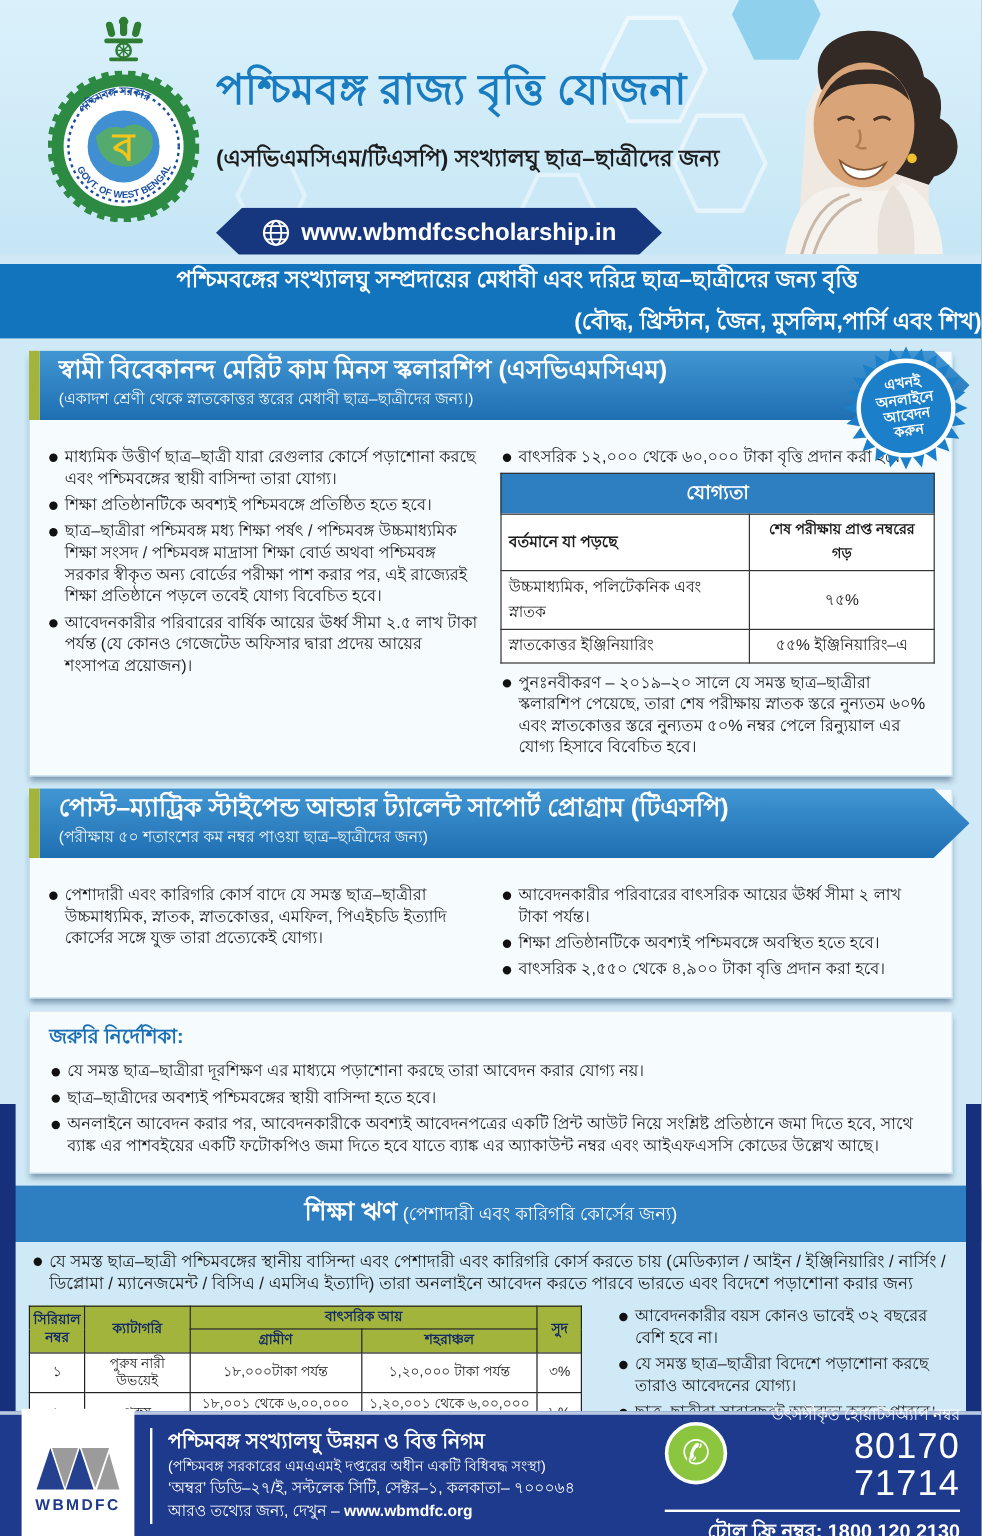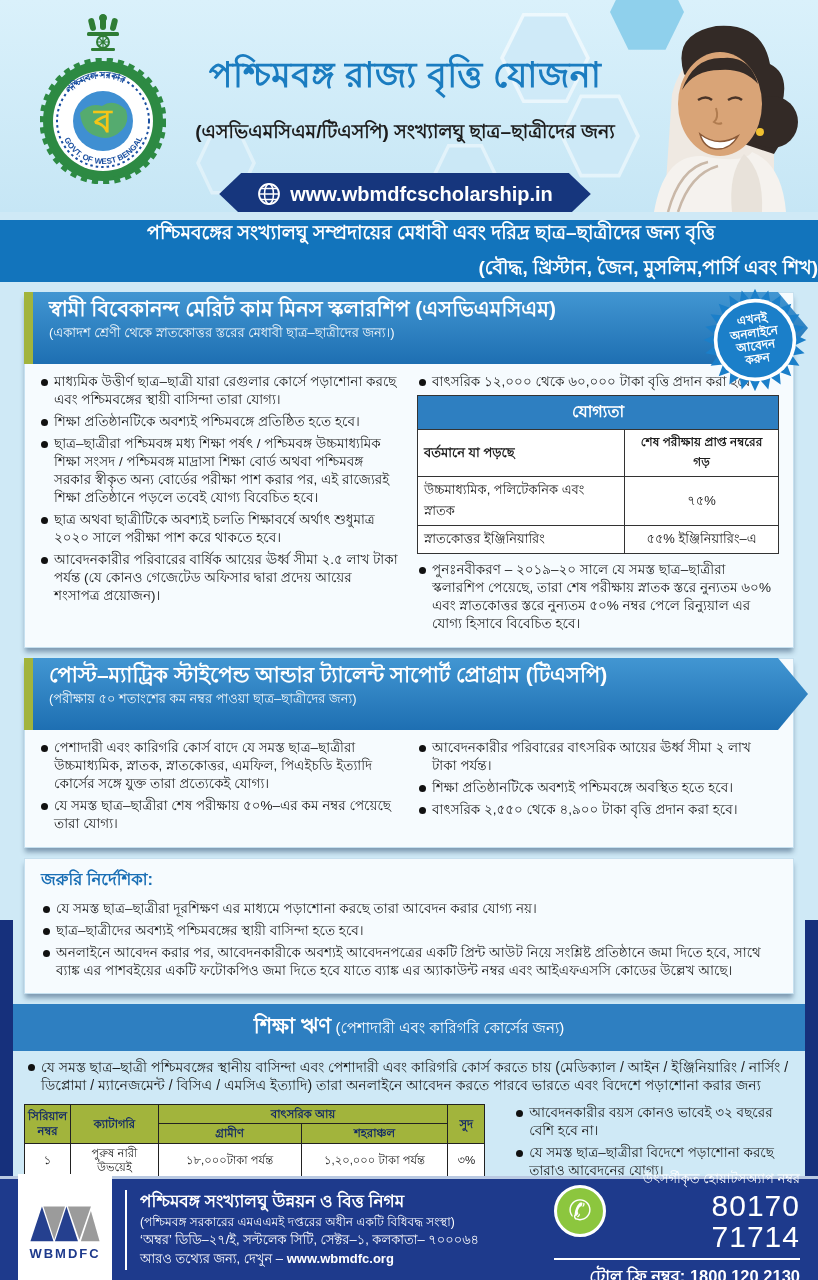--- a/index.html
+++ b/index.html
@@ -7,43 +7,43 @@
   .poster{
     position:relative; width:818px; height:1280px; margin:0 auto;
     background:#cfe9f6; overflow:hidden;
     font-family:"Liberation Sans","DejaVu Sans",sans-serif; color:#1c1c1c;
   }
   
   .hdr{ position:relative; height:212px; background:linear-gradient(180deg,#daf1fb 0%,#c6e6f5 100%); overflow:hidden; }
   .hex{ position:absolute; clip-path:polygon(25% 5%,75% 5%,100% 50%,75% 95%,25% 95%,0 50%); }
   .hex .in{ position:absolute; inset:4px; clip-path:polygon(25% 5%,75% 5%,100% 50%,75% 95%,25% 95%,0 50%); }
   .emblem-wrap{ position:absolute; left:28px; top:12px; width:150px; text-align:center; }
-  .hdr-center{ position:absolute; left:180px; width:450px; top:48px; text-align:center; }
+  .hdr-center{ position:absolute; left:180px; width:450px; top:48px; text-align:left; }
   .hdr-title{ font-size:35px; font-weight:bold; color:#1a7cc0; letter-spacing:.5px; }
   .hdr-sub{ font-size:19px; font-weight:bold; color:#1d1d1d; margin-top:10px; }
   .site-pill{
     display:inline-flex; align-items:center; gap:9px; margin-top:24px;
     background:#16367d; color:#fff; font-weight:bold; font-size:20px;
     padding:9px 38px; cursor:pointer;
     clip-path:polygon(0 50%,22px 0,calc(100% - 22px) 0,100% 50%,calc(100% - 22px) 100%,22px 100%);
   }
   .portrait{ position:absolute; right:6px; top:4px; width:188px; height:208px; }
   
   .band{ margin-top:8px; height:62px; background:#1274bc; color:#fff; text-align:center;
          display:flex; flex-direction:column; justify-content:center; gap:3px; }
   .band .b1{ font-size:19px; font-weight:bold;padding-left:44px; }
   .band .b2{ font-size:19px; font-weight:bold;text-align:right; }
   
   main{ padding:0 24px; position:relative; }
   .panel{ position:relative; background:#f6fbfe; border:1px solid #c6e0ef;
           box-shadow:0 5px 5px -1px rgba(25,55,90,.45); margin-top:10px; }
   .sec-head{
-    position:relative; margin:-1px 0 0 -1px; width:calc(100% + 16px);
+    position:relative; margin:-1px 0 13px -1px; width:calc(100% + 16px);
     background:linear-gradient(180deg,#4296d2 0%,#1e6fb2 100%);
-    color:#fff; padding:5px 46px 20px 16px; border-left:9px solid #a2b43c;
+    color:#fff; padding:5px 46px 6px 16px; border-left:9px solid #a2b43c;
     clip-path:polygon(0 0,calc(100% - 30px) 0,100% 50%,calc(100% - 30px) 100%,0 100%);
   }
   .sec-head h2{ font-size:21px; font-weight:bold; line-height:1.15; }
   .sec-head .ssub{ font-size:13px; margin-top:2px; opacity:.95; }
   .cols{ display:flex; gap:16px; padding:9px 14px 10px; }
   .col{ flex:1; min-width:0; }
   ul.bullets{ list-style:none; font-size:13.5px; line-height:1.33; }
   ul.bullets li{ position:relative; padding-left:15px; margin-bottom:4px; }
   ul.bullets li::before{ content:""; position:absolute; left:2px; top:6px; width:7px; height:7px; border-radius:50%; background:#111; }
   
@@ -208,21 +208,20 @@
           <span>আবেদন</span>
           <span>করুন</span>
         </div>
       </div>
       <div class="cols">
         <div class="col">
           <ul class="bullets">
             <li>মাধ্যমিক উত্তীর্ণ ছাত্র–ছাত্রী যারা রেগুলার কোর্সে পড়াশোনা করছে এবং পশ্চিমবঙ্গের স্থায়ী বাসিন্দা তারা যোগ্য।</li>
             <li>শিক্ষা প্রতিষ্ঠানটিকে অবশ্যই পশ্চিমবঙ্গে প্রতিষ্ঠিত হতে হবে।</li>
             <li>ছাত্র–ছাত্রীরা পশ্চিমবঙ্গ মধ্য শিক্ষা পর্ষৎ / পশ্চিমবঙ্গ উচ্চমাধ্যমিক শিক্ষা সংসদ / পশ্চিমবঙ্গ মাদ্রাসা শিক্ষা বোর্ড অথবা পশ্চিমবঙ্গ সরকার স্বীকৃত অন্য বোর্ডের পরীক্ষা পাশ করার পর, এই রাজ্যেরই শিক্ষা প্রতিষ্ঠানে পড়লে তবেই যোগ্য বিবেচিত হবে।</li>
-            <li>ছাত্র অথবা ছাত্রীটিকে অবশ্যই চলতি শিক্ষাবর্ষে অর্থাৎ শুধুমাত্র ২০২০ সালে পরীক্ষা পাশ করে থাকতে হবে।</li>
             <li>আবেদনকারীর পরিবারের বার্ষিক আয়ের ঊর্ধ্ব সীমা ২.৫ লাখ টাকা পর্যন্ত (যে কোনও গেজেটেড অফিসার দ্বারা প্রদেয় আয়ের শংসাপত্র প্রয়োজন)।</li>
           </ul>
         </div>
         <div class="col">
           <ul class="bullets">
             <li>বাৎসরিক ১২,০০০ থেকে ৬০,০০০ টাকা বৃত্তি প্রদান করা হবে।</li>
           </ul>
           <div class="tbl-title">যোগ্যতা</div>
           <table class="elig">
             <tbody>
@@ -249,21 +248,20 @@
 
     <section class="panel">
       <div class="sec-head">
         <h2>পোস্ট–ম্যাট্রিক স্টাইপেন্ড আন্ডার ট্যালেন্ট সাপোর্ট প্রোগ্রাম (টিএসপি)</h2>
         <div class="ssub">(পরীক্ষায় ৫০ শতাংশের কম নম্বর পাওয়া ছাত্র–ছাত্রীদের জন্য)</div>
       </div>
       <div class="cols">
         <div class="col">
           <ul class="bullets">
             <li>পেশাদারী এবং কারিগরি কোর্স বাদে যে সমস্ত ছাত্র–ছাত্রীরা উচ্চমাধ্যমিক, স্নাতক, স্নাতকোত্তর, এমফিল, পিএইচডি ইত্যাদি কোর্সের সঙ্গে যুক্ত তারা প্রত্যেকেই যোগ্য।</li>
-            <li>যে সমস্ত ছাত্র–ছাত্রীরা শেষ পরীক্ষায় ৫০%–এর কম নম্বর পেয়েছে তারা যোগ্য।</li>
           </ul>
         </div>
         <div class="col">
           <ul class="bullets">
             <li>আবেদনকারীর পরিবারের বাৎসরিক আয়ের ঊর্ধ্ব সীমা ২ লাখ টাকা পর্যন্ত।</li>
             <li>শিক্ষা প্রতিষ্ঠানটিকে অবশ্যই পশ্চিমবঙ্গে অবস্থিত হতে হবে।</li>
             <li>বাৎসরিক ২,৫৫০ থেকে ৪,৯০০ টাকা বৃত্তি প্রদান করা হবে।</li>
           </ul>
         </div>
       </div>

